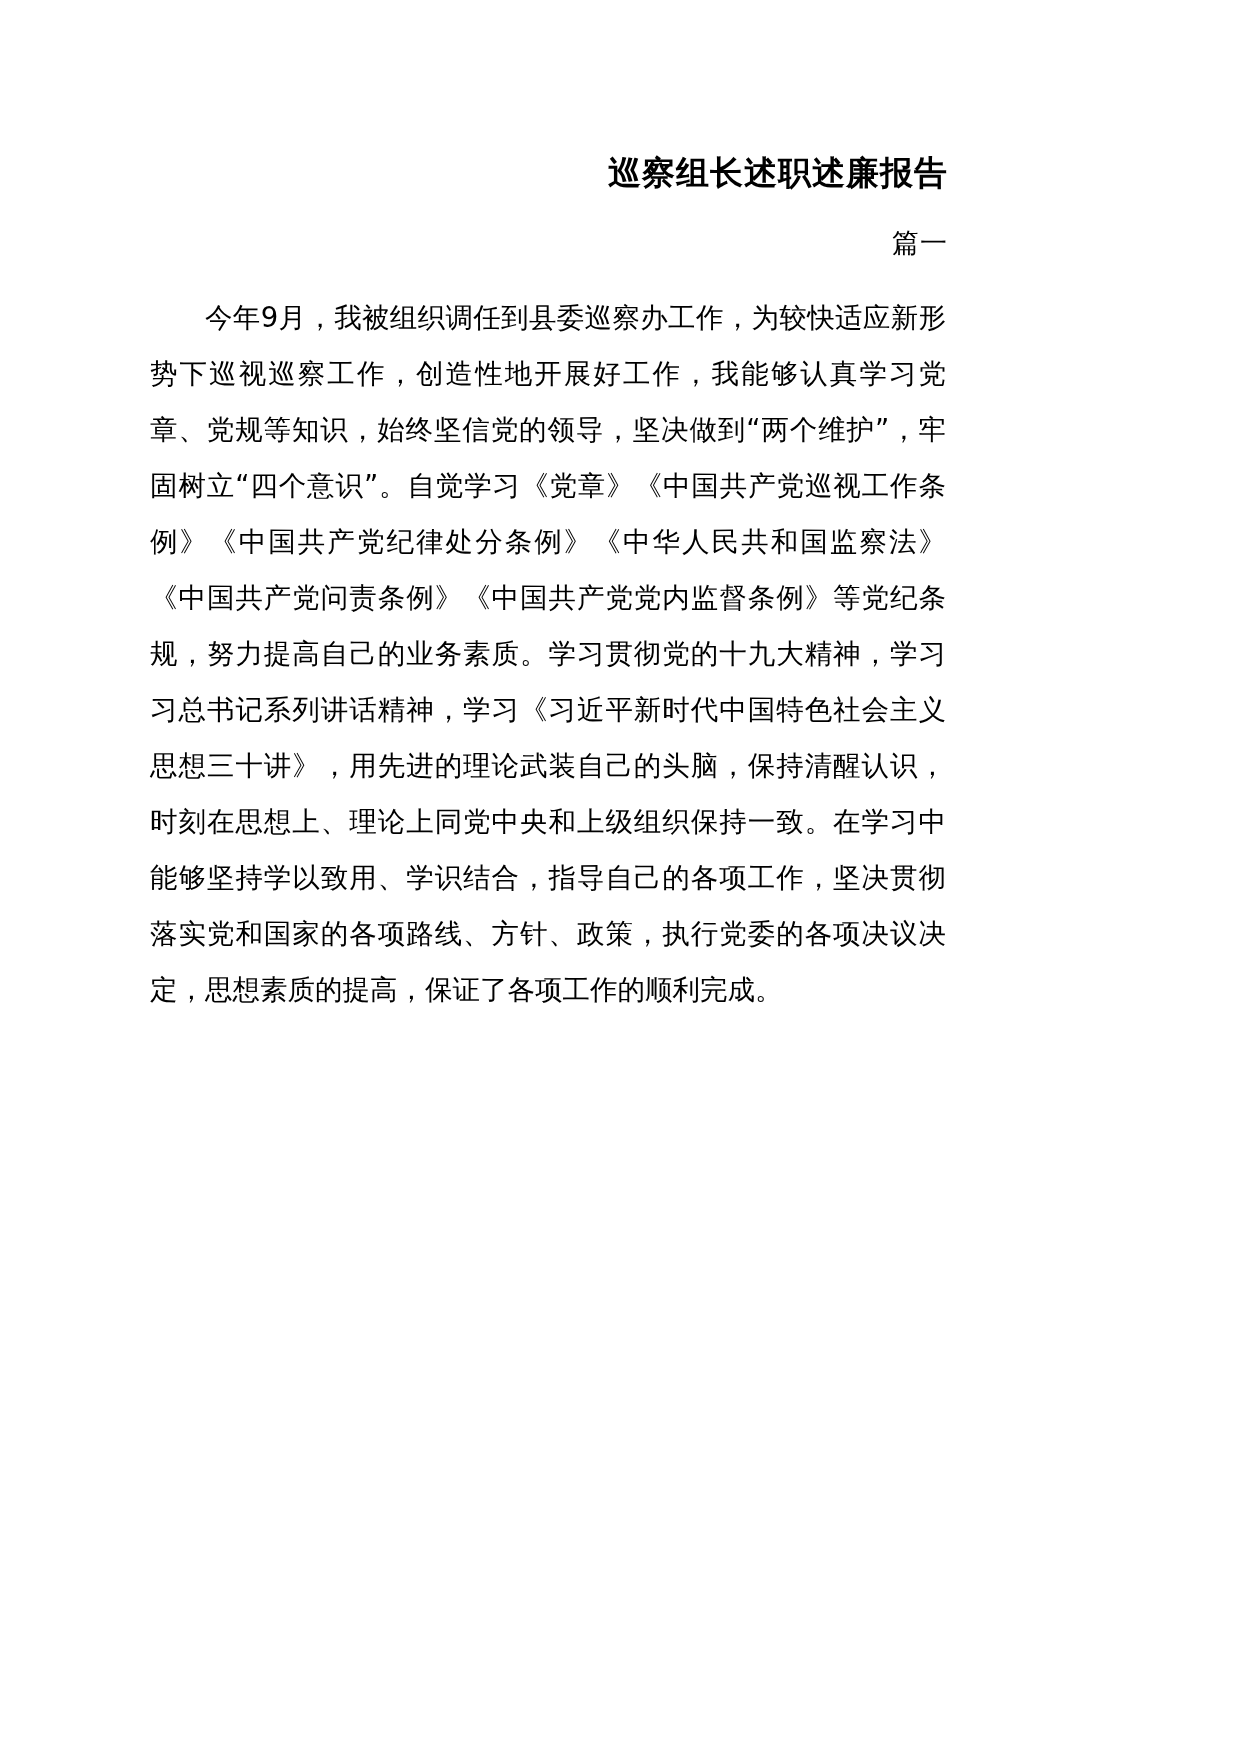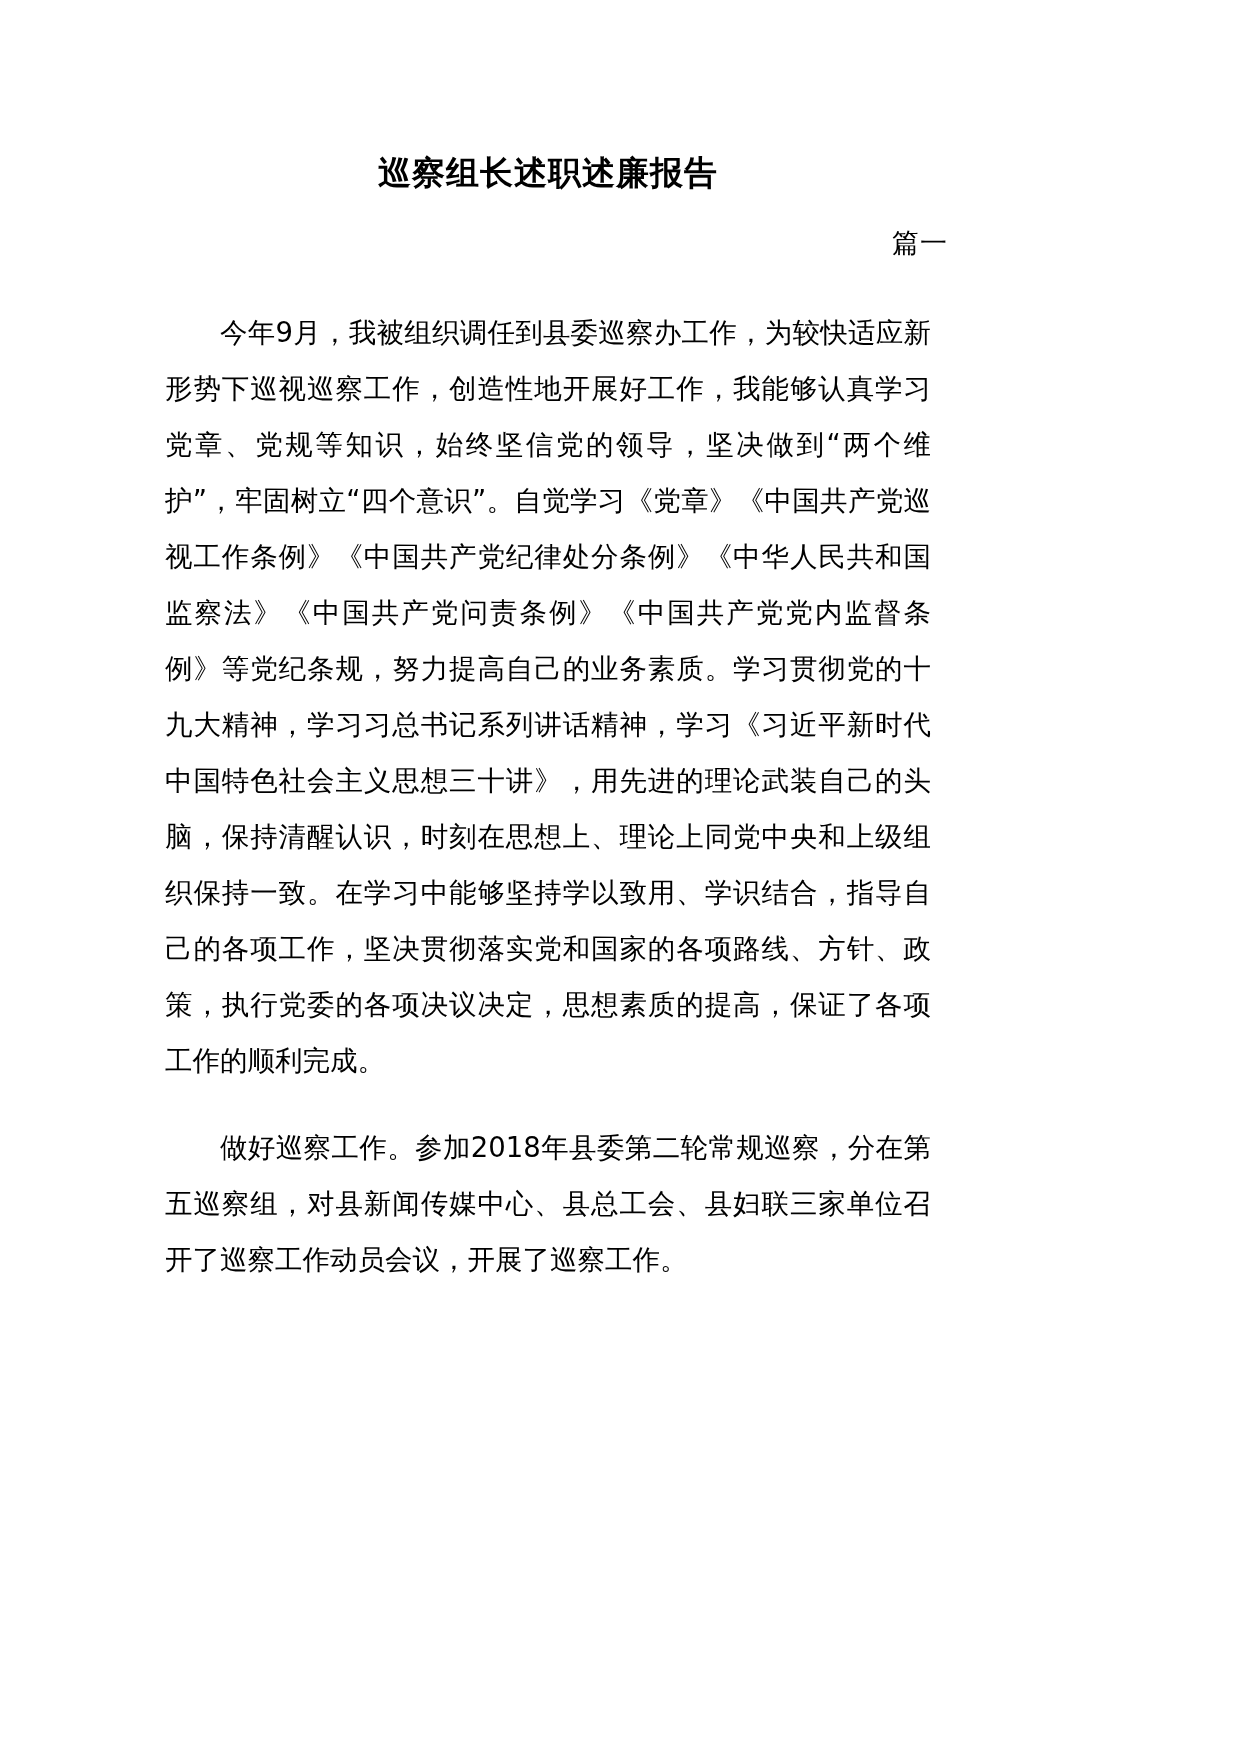--- a/index.html
+++ b/index.html
@@ -23,40 +23,40 @@
     padding: 0;
     overflow: hidden;
   }
   .content {
     position: absolute;
     left: 148px;
     top: 0;
     width: 800px;
   }
   .doc-title {
-    text-align: center;
+    text-align: right;
     font-size: 33px;
     font-weight: bold;
     letter-spacing: 1px;
     margin: 0;
     padding-top: 152px;
     line-height: 1.3;
     color: #000;
   }
   .doc-subtitle {
     text-align: right;
     font-size: 27px;
     font-weight: normal;
     margin: 0;
     padding-top: 30px;
     letter-spacing: 1px;
     color: #000;
   }
   .body-text {
-    margin: 17px;
+    margin: 2px;
     padding-top: 26px;
     font-size: 27.5px;
     line-height: 56px;
     text-align: justify;
     text-justify: inter-ideograph;
     text-indent: 2em;
     color: #000;
     word-break: break-all;
   }
   .body-text + .body-text {
@@ -68,17 +68,16 @@
 
 <div class="page">
   <div class="content">
 
     <h1 class="doc-title">巡察组长述职述廉报告</h1>
 
     <div class="doc-subtitle">篇一</div>
 
     <p class="body-text">今年9月，我被组织调任到县委巡察办工作，为较快适应新形势下巡视巡察工作，创造性地开展好工作，我能够认真学习党章、党规等知识，始终坚信党的领导，坚决做到“两个维护”，牢固树立“四个意识”。自觉学习《党章》《中国共产党巡视工作条例》《中国共产党纪律处分条例》《中华人民共和国监察法》《中国共产党问责条例》《中国共产党党内监督条例》等党纪条规，努力提高自己的业务素质。学习贯彻党的十九大精神，学习习总书记系列讲话精神，学习《习近平新时代中国特色社会主义思想三十讲》，用先进的理论武装自己的头脑，保持清醒认识，时刻在思想上、理论上同党中央和上级组织保持一致。在学习中能够坚持学以致用、学识结合，指导自己的各项工作，坚决贯彻落实党和国家的各项路线、方针、政策，执行党委的各项决议决定，思想素质的提高，保证了各项工作的顺利完成。</p>
 
-    <p class="body-text">做好巡察工作。参加2018年县委第二轮常规巡察，分在第五巡察组，对县新闻传媒中心、县总工会、县妇联三家单位召开了巡察工作动员会议，开展了巡察工作。</p>
 
 
   </div>
 </div>
 
 </body></html>

